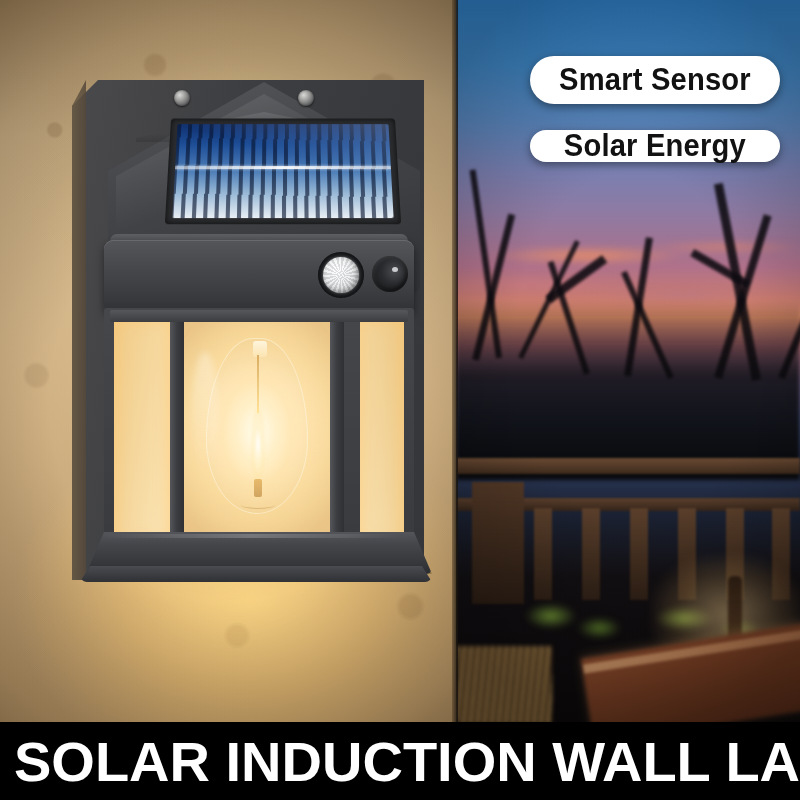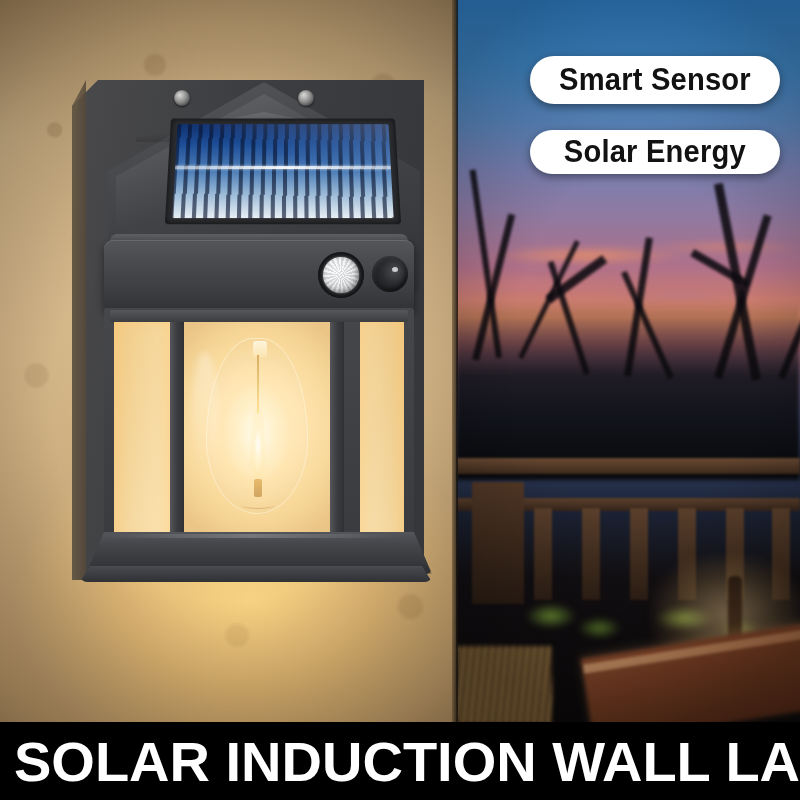--- a/index.html
+++ b/index.html
@@ -335,21 +335,21 @@
     display:flex; align-items:center; justify-content:center;
     box-shadow:0 3px 8px rgba(0,0,0,.42);
     color:#121212;
     font-weight:bold;
     font-family:"Liberation Sans Narrow","Liberation Sans",sans-serif;
     letter-spacing:.2px;
     white-space:nowrap;
   }
   .badge.b1{ height:48px; font-size:31px; margin-bottom:26px; }
   .badge.b2{ height:44px; font-size:25px; margin-bottom:26px; }
-  .badge.b3{ height:44px; font-size:31px; }
+  .badge.b3{ height:32px; font-size:31px; }
   .badge span{ transform:scaleX(.94); display:inline-block; }
 
   
   .banner{
     position:absolute; left:0; top:722px; width:800px; height:78px;
     background:#000000;
     display:flex; align-items:center;
   }
   .banner-text{
     color:#ffffff; font-weight:bold;

